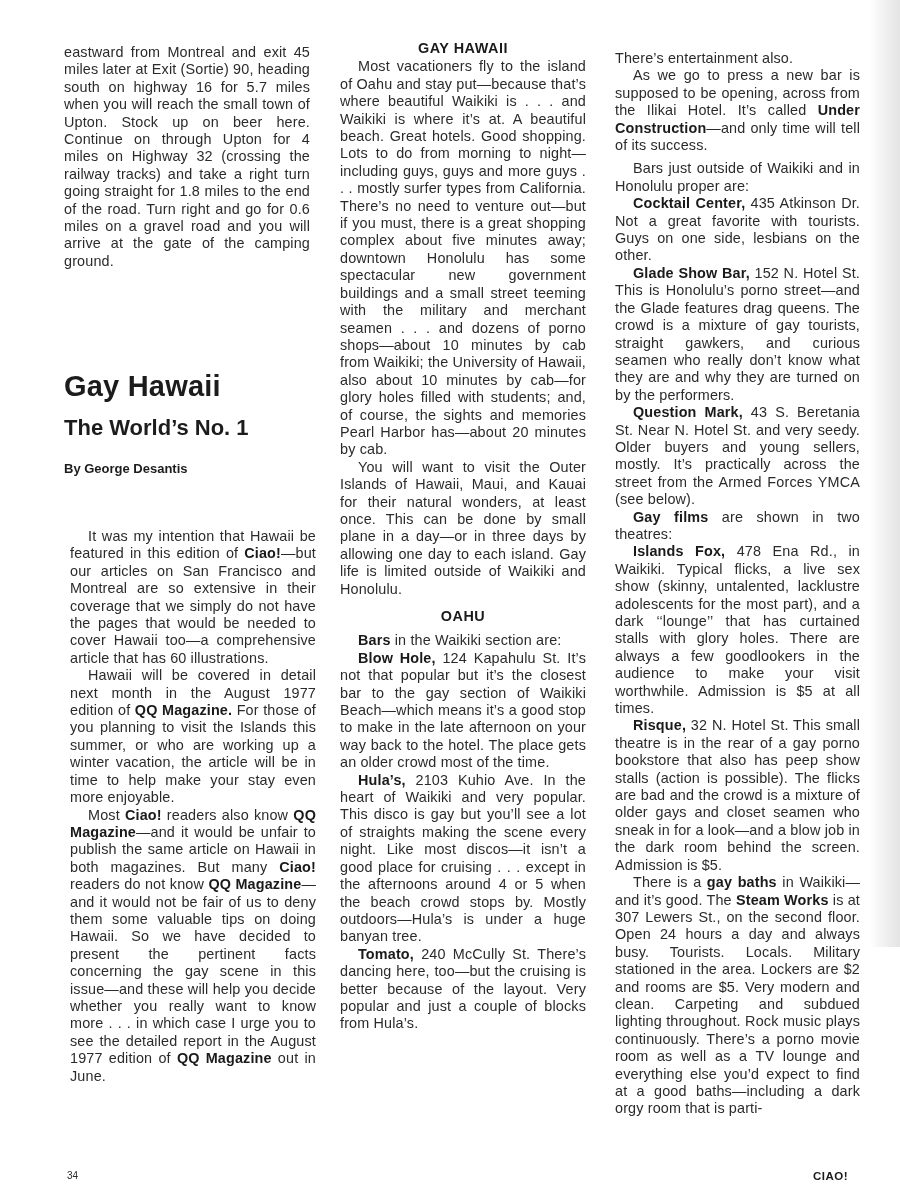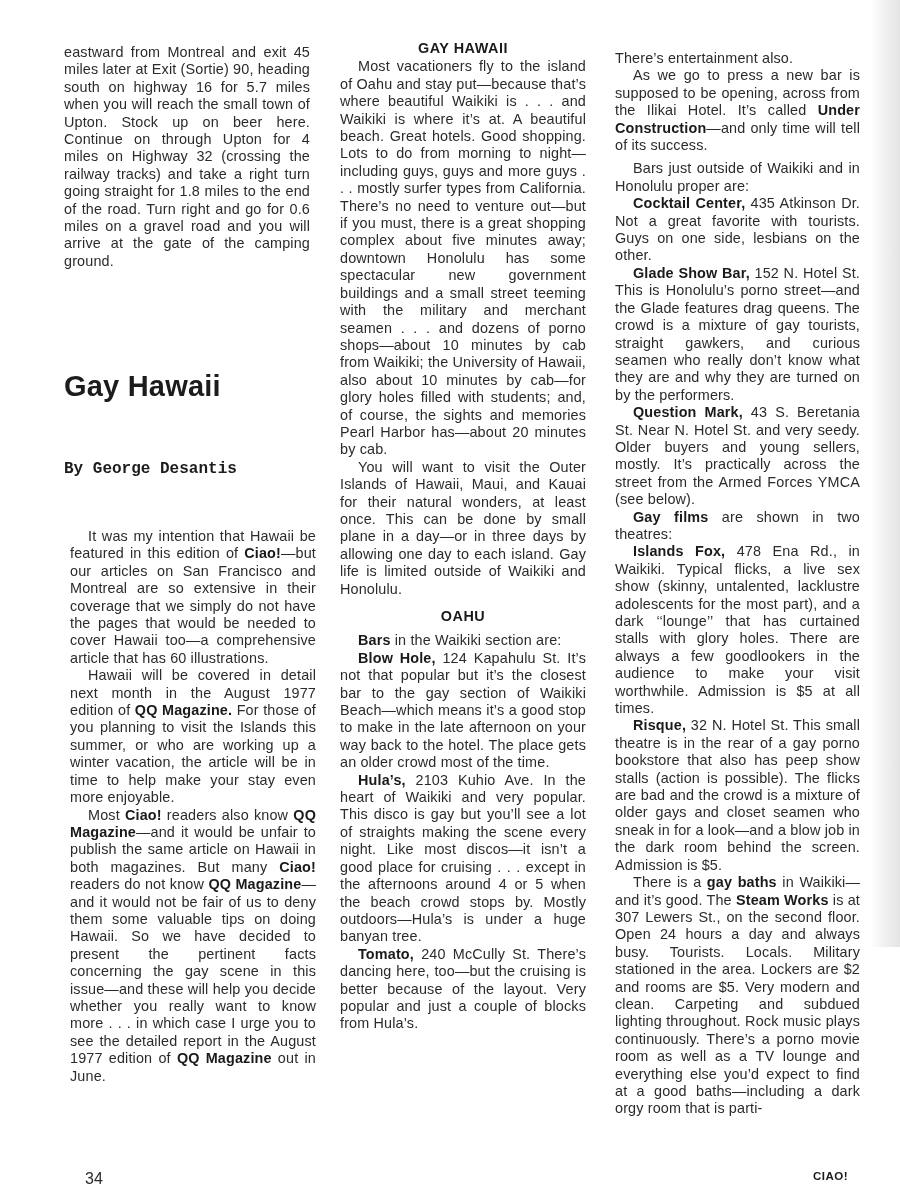--- a/index.html
+++ b/index.html
@@ -39,45 +39,45 @@
     color: #1c1c1c;
   }
   .headline .title {
     font-size: 29px; font-weight: bold; line-height: 36px; margin: 0;
     letter-spacing: 0.2px;
   }
   .headline .subtitle {
     font-size: 22px; font-weight: bold; line-height: 27px; margin: 10px 0 0 0;
   }
   .headline .byline {
-    font-size: 16px; font-weight: bold; line-height: 22px; margin: 17px 0 0 0; font-family: Liberation Mono, monospace;
+    font-size: 13px; font-weight: bold; line-height: 22px; margin: 17px 0 0 0;
   }
   #col1b { left: 70px; top: 528px; width: 246px; }
   .page-number {
-    position: absolute; left: 85px; top: 1170px; font-size: 16px; color: #2b2b2b;
+    position: absolute; left: 67px; top: 1170px; font-size: 10px; color: #2b2b2b;
   }
   .footer-brand {
     position: absolute; left: 813px; top: 1170px; font-size: 11.5px; font-weight: bold;
     letter-spacing: 0.5px; color: #1a1a1a;
   }
   .gap { height: 6px; }
 </style>
 </head>
 <body>
 
 <div class="page">
 
   <div class="col" id="col1">
     <p class="noindent">eastward from Montreal and exit 45 miles later at Exit (Sortie) 90, heading south on highway 16 for 5.7 miles when you will reach the small town of Upton. Stock up on beer here. Continue on through Upton for 4 miles on Highway 32 (crossing the railway tracks) and take a right turn going straight for 1.8 miles to the end of the road. Turn right and go for 0.6 miles on a gravel road and you will arrive at the gate of the camping ground.</p>
   </div>
 
   <div class="headline">
     <h1 class="title">Gay Hawaii</h1>
     <h2 class="subtitle">
-      <br>
+      <span>The World’s No. 1</span><br>
     </h2>
     <h3 class="byline">By George Desantis</h3>
   </div>
 
   <div class="col" id="col1b">
     <p><span>It was my intention that Hawaii be featured in this edition of </span><b>Ciao!</b><span>—but our articles on San Francisco and Montreal are so extensive in their coverage that we simply do not have the pages that would be needed to cover Hawaii too—a comprehensive article that has 60 illustrations.</span></p>
     <p><span>Hawaii will be covered in detail next month in the August 1977 edition of </span><b>QQ Magazine.</b><span> For those of you planning to visit the Islands this summer, or who are working up a winter vacation, the article will be in time to help make your stay even more enjoyable.</span></p>
     <p><span>Most </span><b>Ciao!</b><span> readers also know </span><b>QQ Magazine</b><span>—and it would be unfair to publish the same article on Hawaii in both magazines. But many </span><b>Ciao!</b><span> readers do not know </span><b>QQ Magazine</b><span>—and it would not be fair of us to deny them some valuable tips on doing Hawaii. So we have decided to present the pertinent facts concerning the gay scene in this issue—and these will help you decide whether you really want to know more . . . in which case I urge you to see the detailed report in the August 1977 edition of </span><b>QQ Magazine</b><span> out in June.</span></p>
   </div>
 

